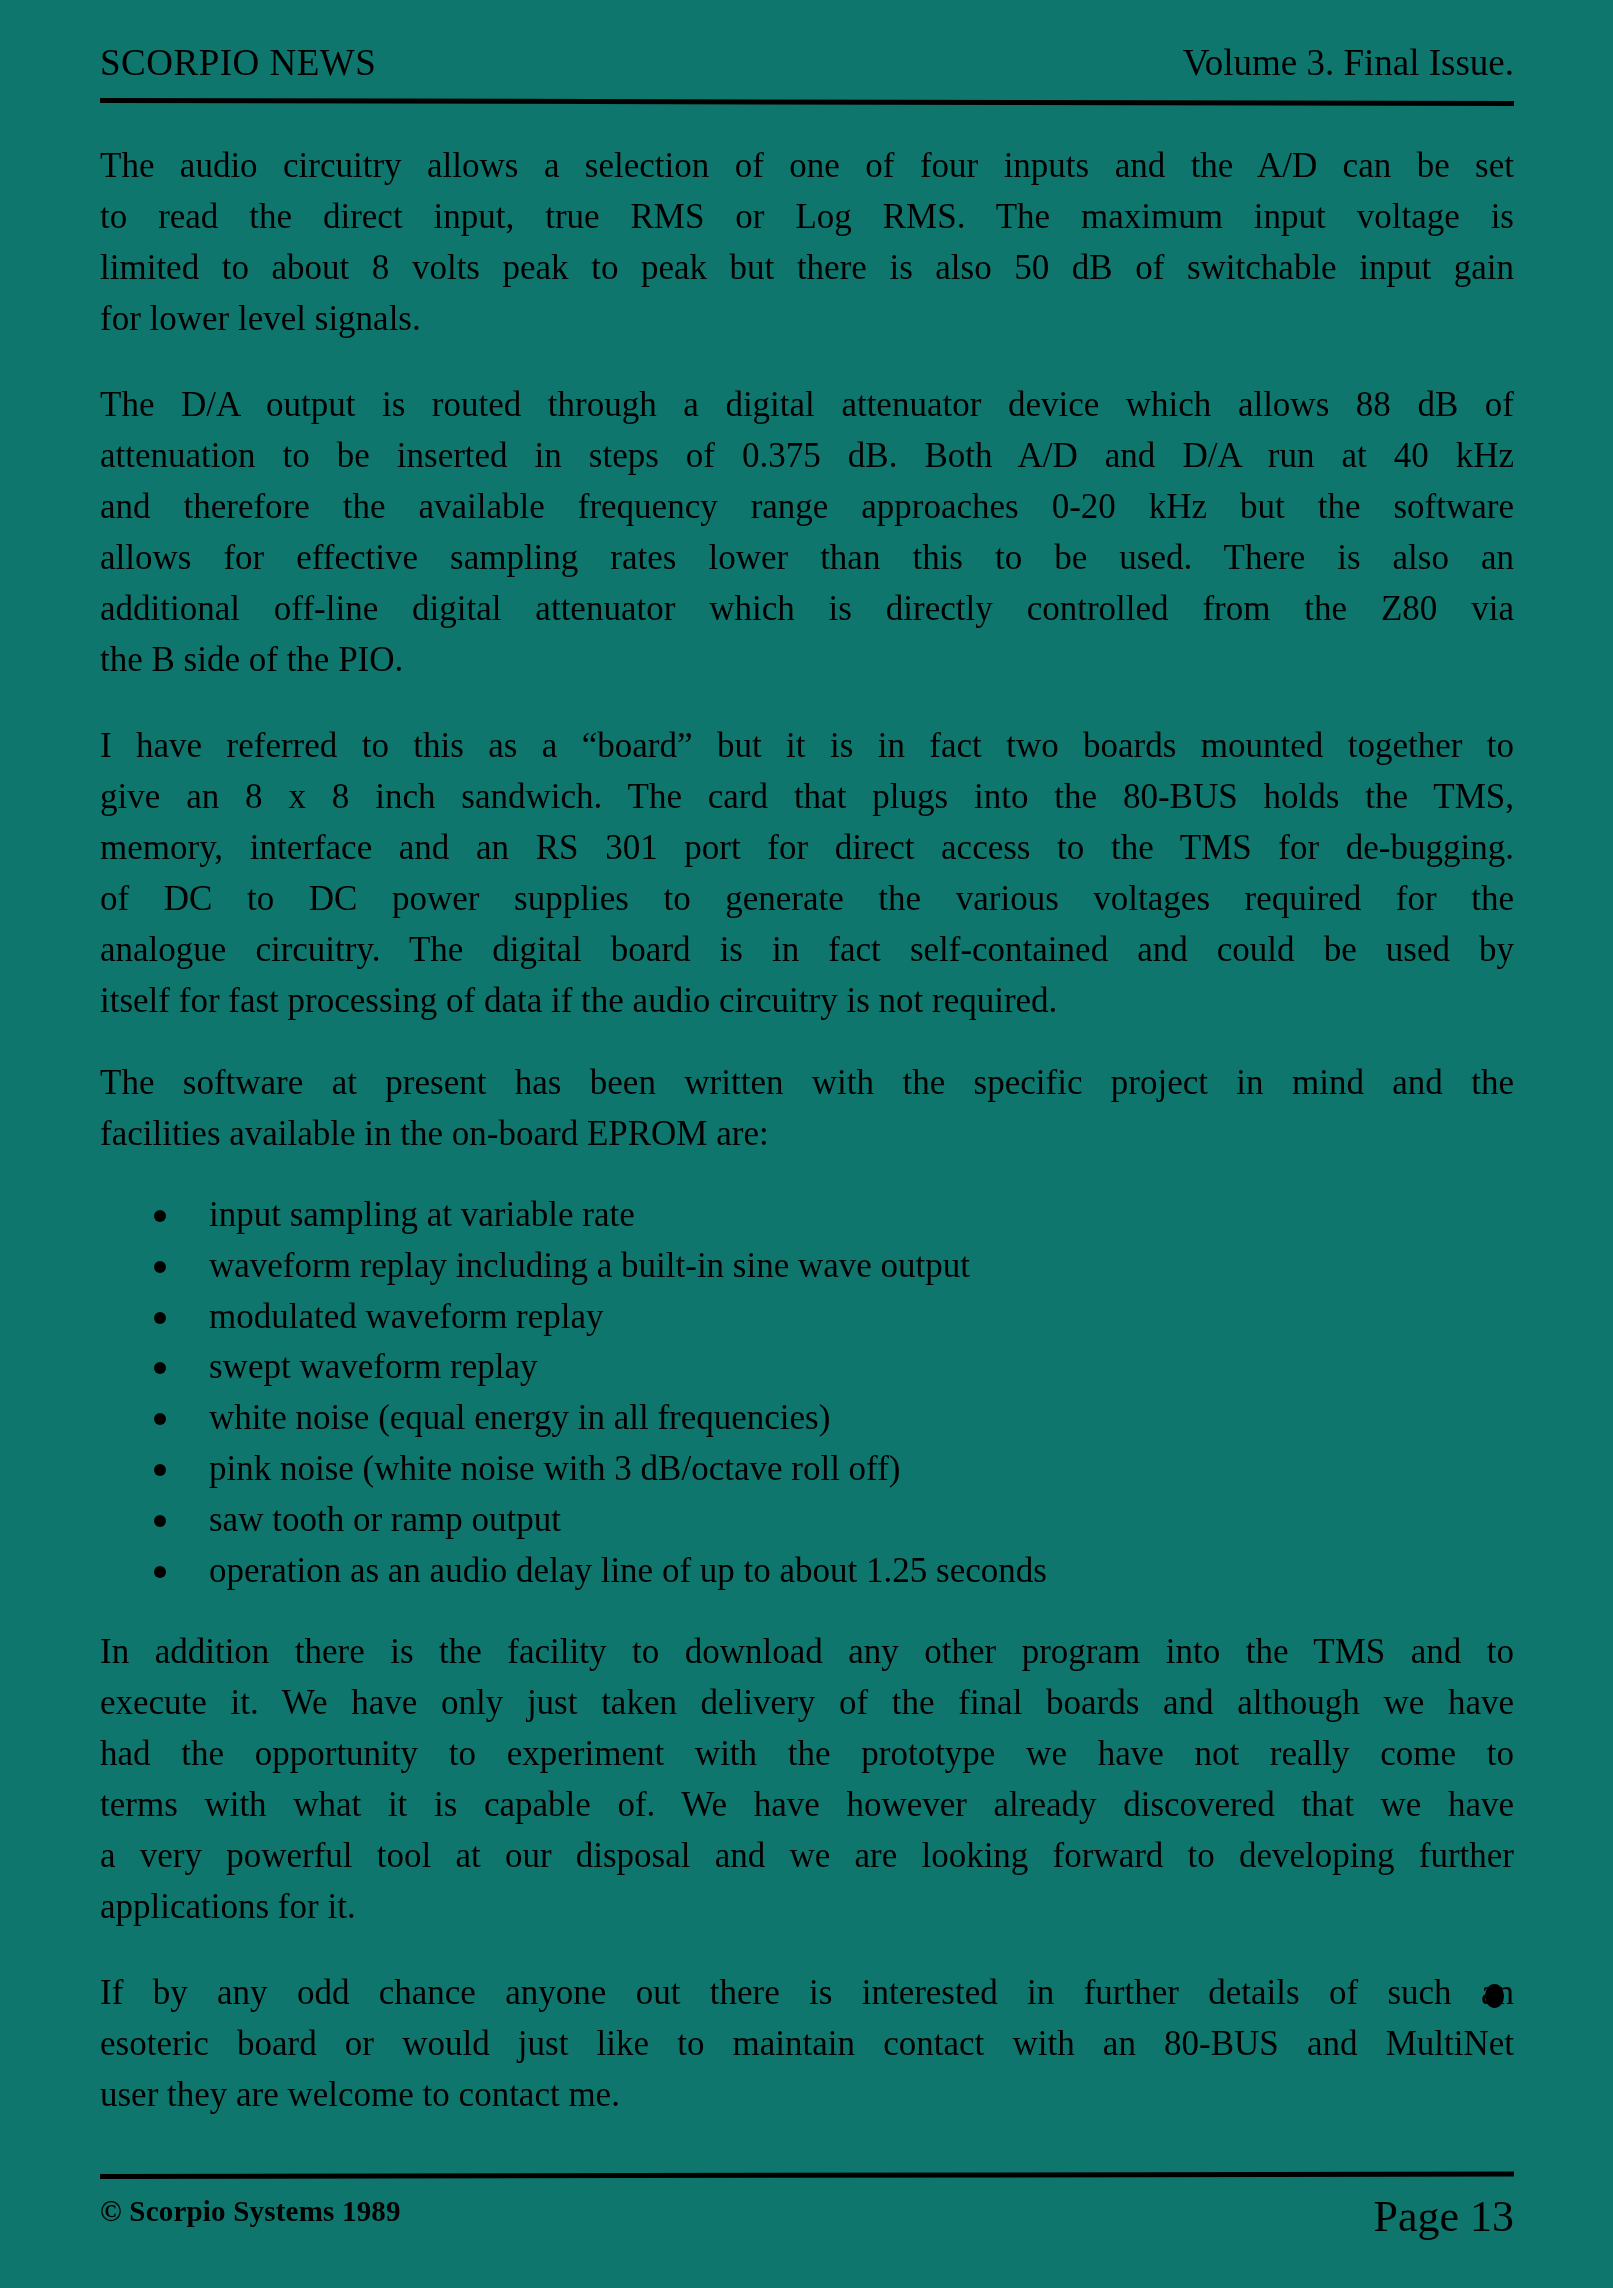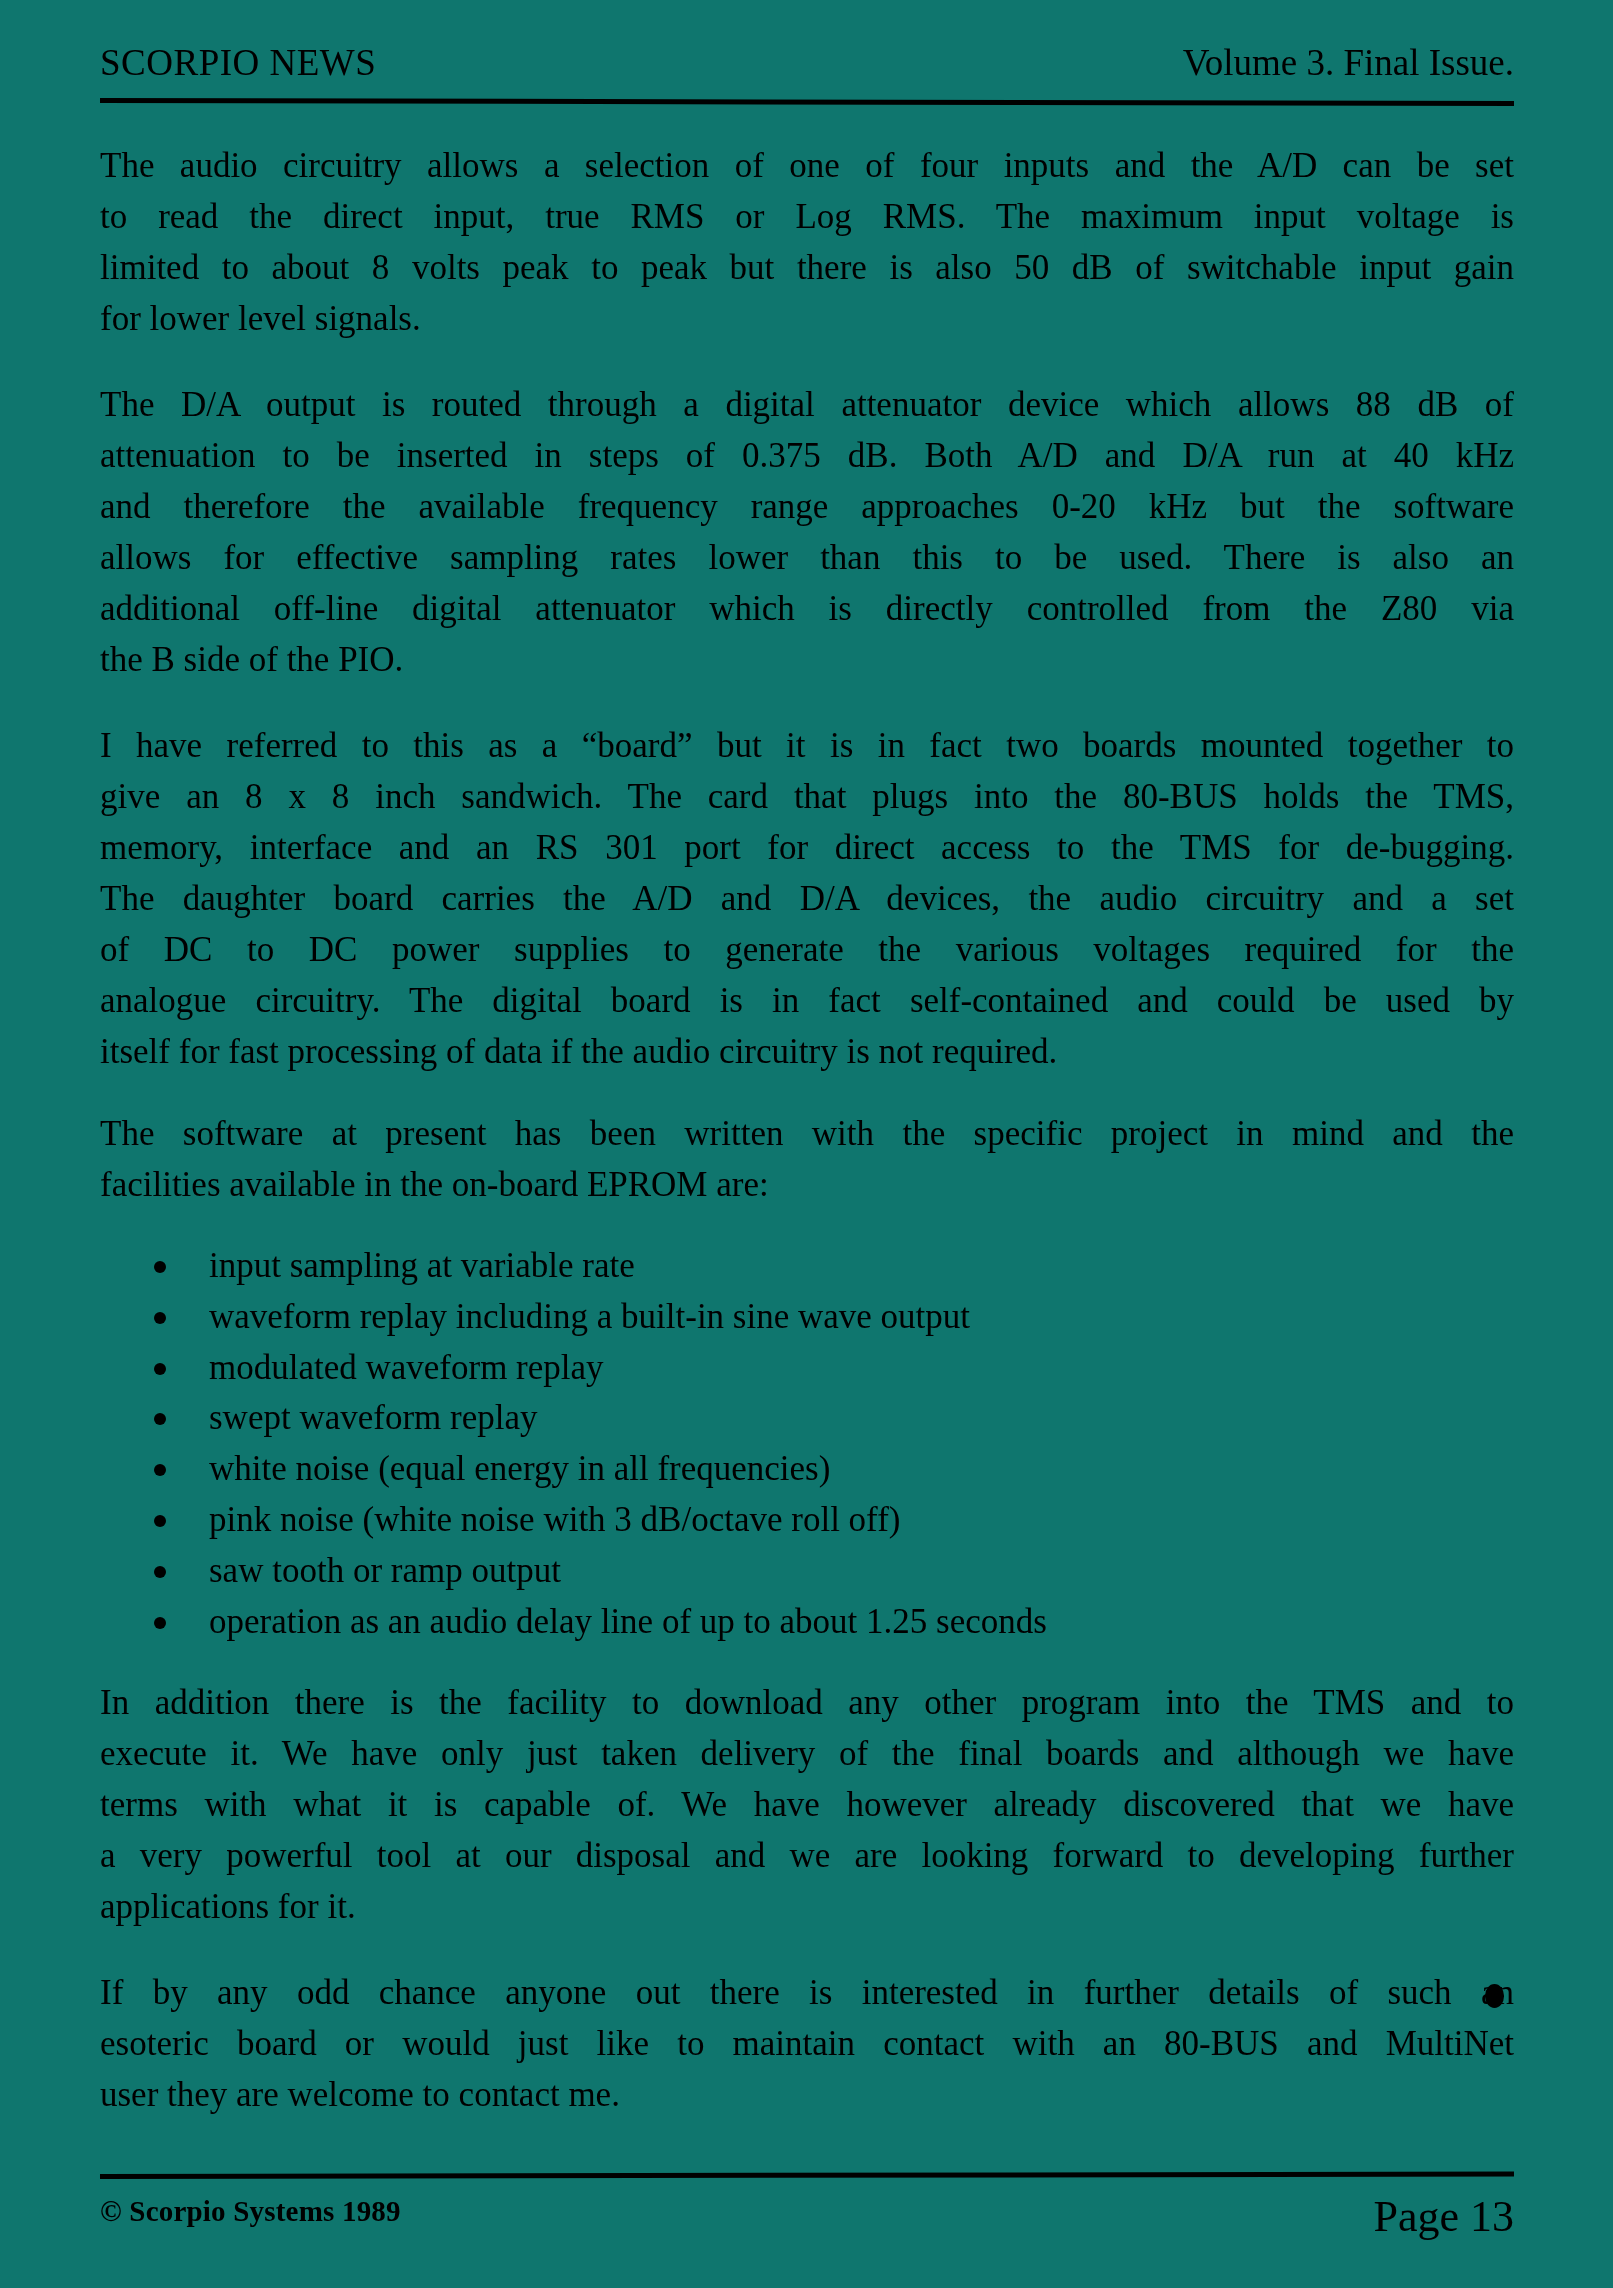--- a/index.html
+++ b/index.html
@@ -176,21 +176,20 @@
       <span class="ln">and therefore the available frequency range approaches 0-20 kHz but the software</span>
       <span class="ln">allows for effective sampling rates lower than this to be used. There is also an</span>
       <span class="ln">additional off-line digital attenuator which is directly controlled from the Z80 via</span>
       <span class="ln last">the B side of the PIO.</span>
     </p>
 
     <p class="para tight">
       <span class="ln">I have referred to this as a “board” but it is in fact two boards mounted together to</span>
       <span class="ln">give an 8 x 8 inch sandwich. The card that plugs into the 80-BUS holds the TMS,</span>
       <span class="ln">memory, interface and an RS 301 port for direct access to the TMS for de-bugging.</span>
-      <span class="ln">The daughter board carries the A/D and D/A devices, the audio circuitry and a set</span>
       <span class="ln">of DC to DC power supplies to generate the various voltages required for the</span>
       <span class="ln">analogue circuitry. The digital board is in fact self-contained and could be used by</span>
       <span class="ln last">itself for fast processing of data if the audio circuitry is not required.</span>
     </p>
 
     <p class="para tight">
       <span class="ln">The software at present has been written with the specific project in mind and the</span>
       <span class="ln last">facilities available in the on-board EPROM are:</span>
     </p>
 
@@ -225,20 +224,21 @@
       </li>
       <li>
         <span class="dot"></span>
         <span>operation as an audio delay line of up to about 1.25 seconds</span>
       </li>
     </ul>
 
     <p class="para">
       <span class="ln">In addition there is the facility to download any other program into the TMS and to</span>
       <span class="ln">execute it. We have only just taken delivery of the final boards and although we have</span>
+      <span class="ln">had the opportunity to experiment with the prototype we have not really come to</span>
       <span class="ln">terms with what it is capable of. We have however already discovered that we have</span>
       <span class="ln">a very powerful tool at our disposal and we are looking forward to developing further</span>
       <span class="ln last">applications for it.</span>
     </p>
 
     <p class="para">
       <span class="ln">If by any odd chance anyone out there is interested in further details of such an</span>
       <span class="ln">esoteric board or would just like to maintain contact with an 80-BUS and MultiNet</span>
       <span class="ln last">user they are welcome to contact me.</span>
     </p>

